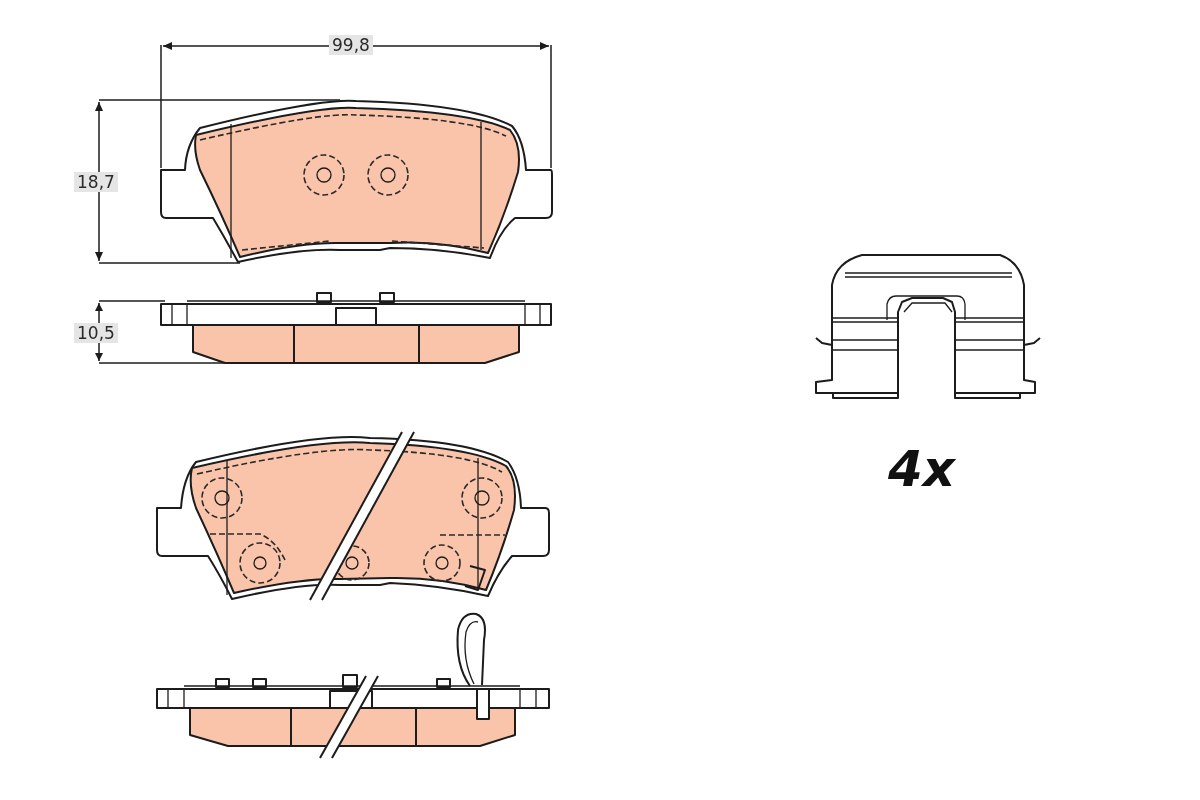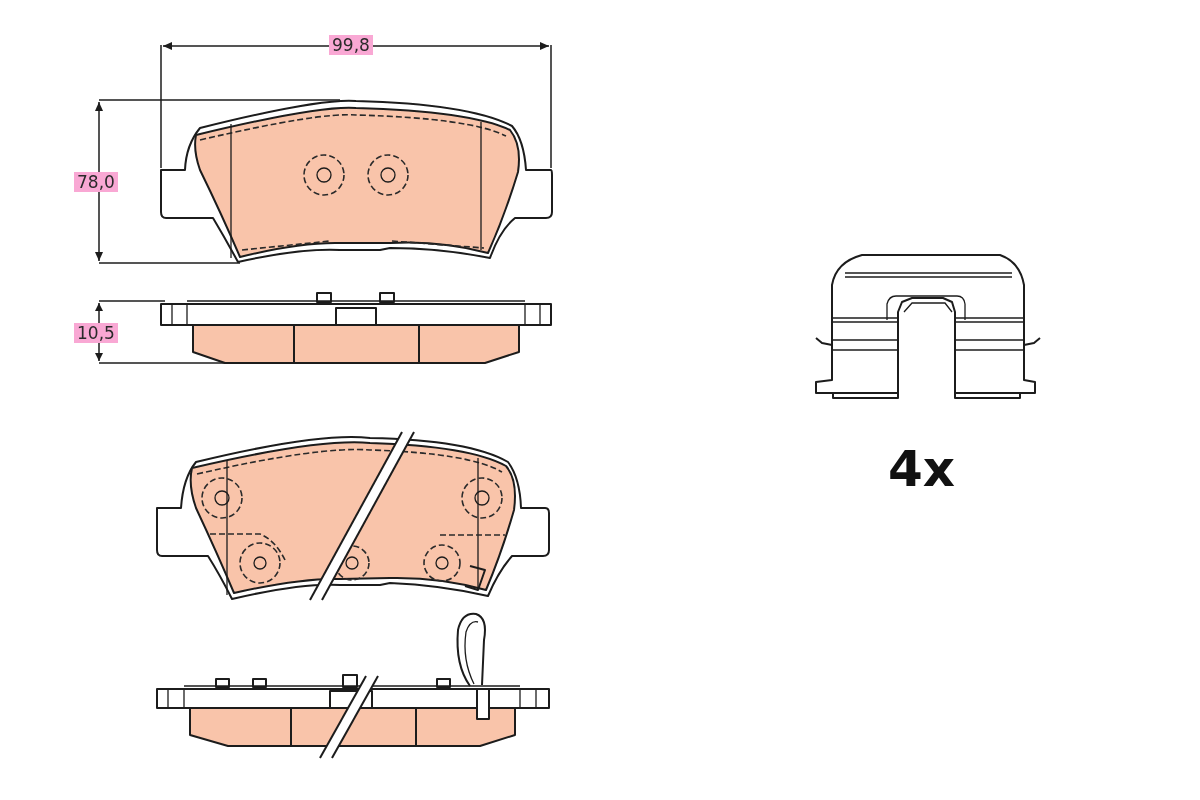--- a/index.html
+++ b/index.html
@@ -1,23 +1,23 @@
 <!DOCTYPE html>
 <html><head>
 <meta charset="utf-8">
 <style>
   html, body { margin: 0; padding: 0; background: #ffffff; }
   body { width: 1200px; height: 800px; position: relative; overflow: hidden;
          font-family: "DejaVu Sans", sans-serif; }
   #canvas { position: absolute; left: 0; top: 0; width: 1200px; height: 800px; }
   .dim-label { position: absolute; font-family: "DejaVu Sans", sans-serif;
-               font-size: 17px; color: #2a2a2a; background: #f9a8d4; padding: 0 3px;
+               font-size: 17px; color: #2a2a2a; background: #e5e5e5; padding: 0 3px;
                line-height: 20px; }
   .qty-label { position: absolute; font-family: "DejaVu Sans", sans-serif;
-               font-weight: bold; font-size: 50px; color: #111111; line-height: 56px; }
+               font-weight: bold; font-size: 50px; color: #111111; line-height: 56px; font-style: italic; }
   svg .ol { fill: none; stroke: #1c1c1c; stroke-width: 2; stroke-linejoin: round; }
   svg .olw { fill: #ffffff; stroke: #1c1c1c; stroke-width: 2; stroke-linejoin: round; }
   svg .thin { fill: none; stroke: #1c1c1c; stroke-width: 1.3; }
   svg .dash { fill: none; stroke: #2a2a2a; stroke-width: 1.6; stroke-dasharray: 6 3; }
   svg .dim { fill: none; stroke: #1c1c1c; stroke-width: 1.5; }
   svg .pad { stroke: #1c1c1c; stroke-width: 2; stroke-linejoin: round; }
 </style>
 </head>
 <body>
 
@@ -149,16 +149,16 @@
     <line class="thin" x1="956" y1="340" x2="1024" y2="340"></line>
     <line class="thin" x1="956" y1="350" x2="1024" y2="350"></line>
     <path class="ol" d="M832,345 L822,343 L816,338"></path>
     <path class="ol" d="M1024,345 L1034,343 L1040,338"></path>
     <line class="ol" x1="833" y1="393" x2="898" y2="393"></line>
     <line class="ol" x1="955" y1="393" x2="1020" y2="393"></line>
   </g>
 </svg>
 
 <span class="dim-label" style="left:329px; top:35px;">99,8</span>
-<span class="dim-label" style="left:74px; top:172px;">78,0</span>
+<span class="dim-label" style="left:74px; top:172px;">18,7</span>
 <span class="dim-label" style="left:74px; top:323px;">10,5</span>
 <span class="qty-label" style="left:888px; top:441px;">4x</span>
 </div>
 
 </body></html>

